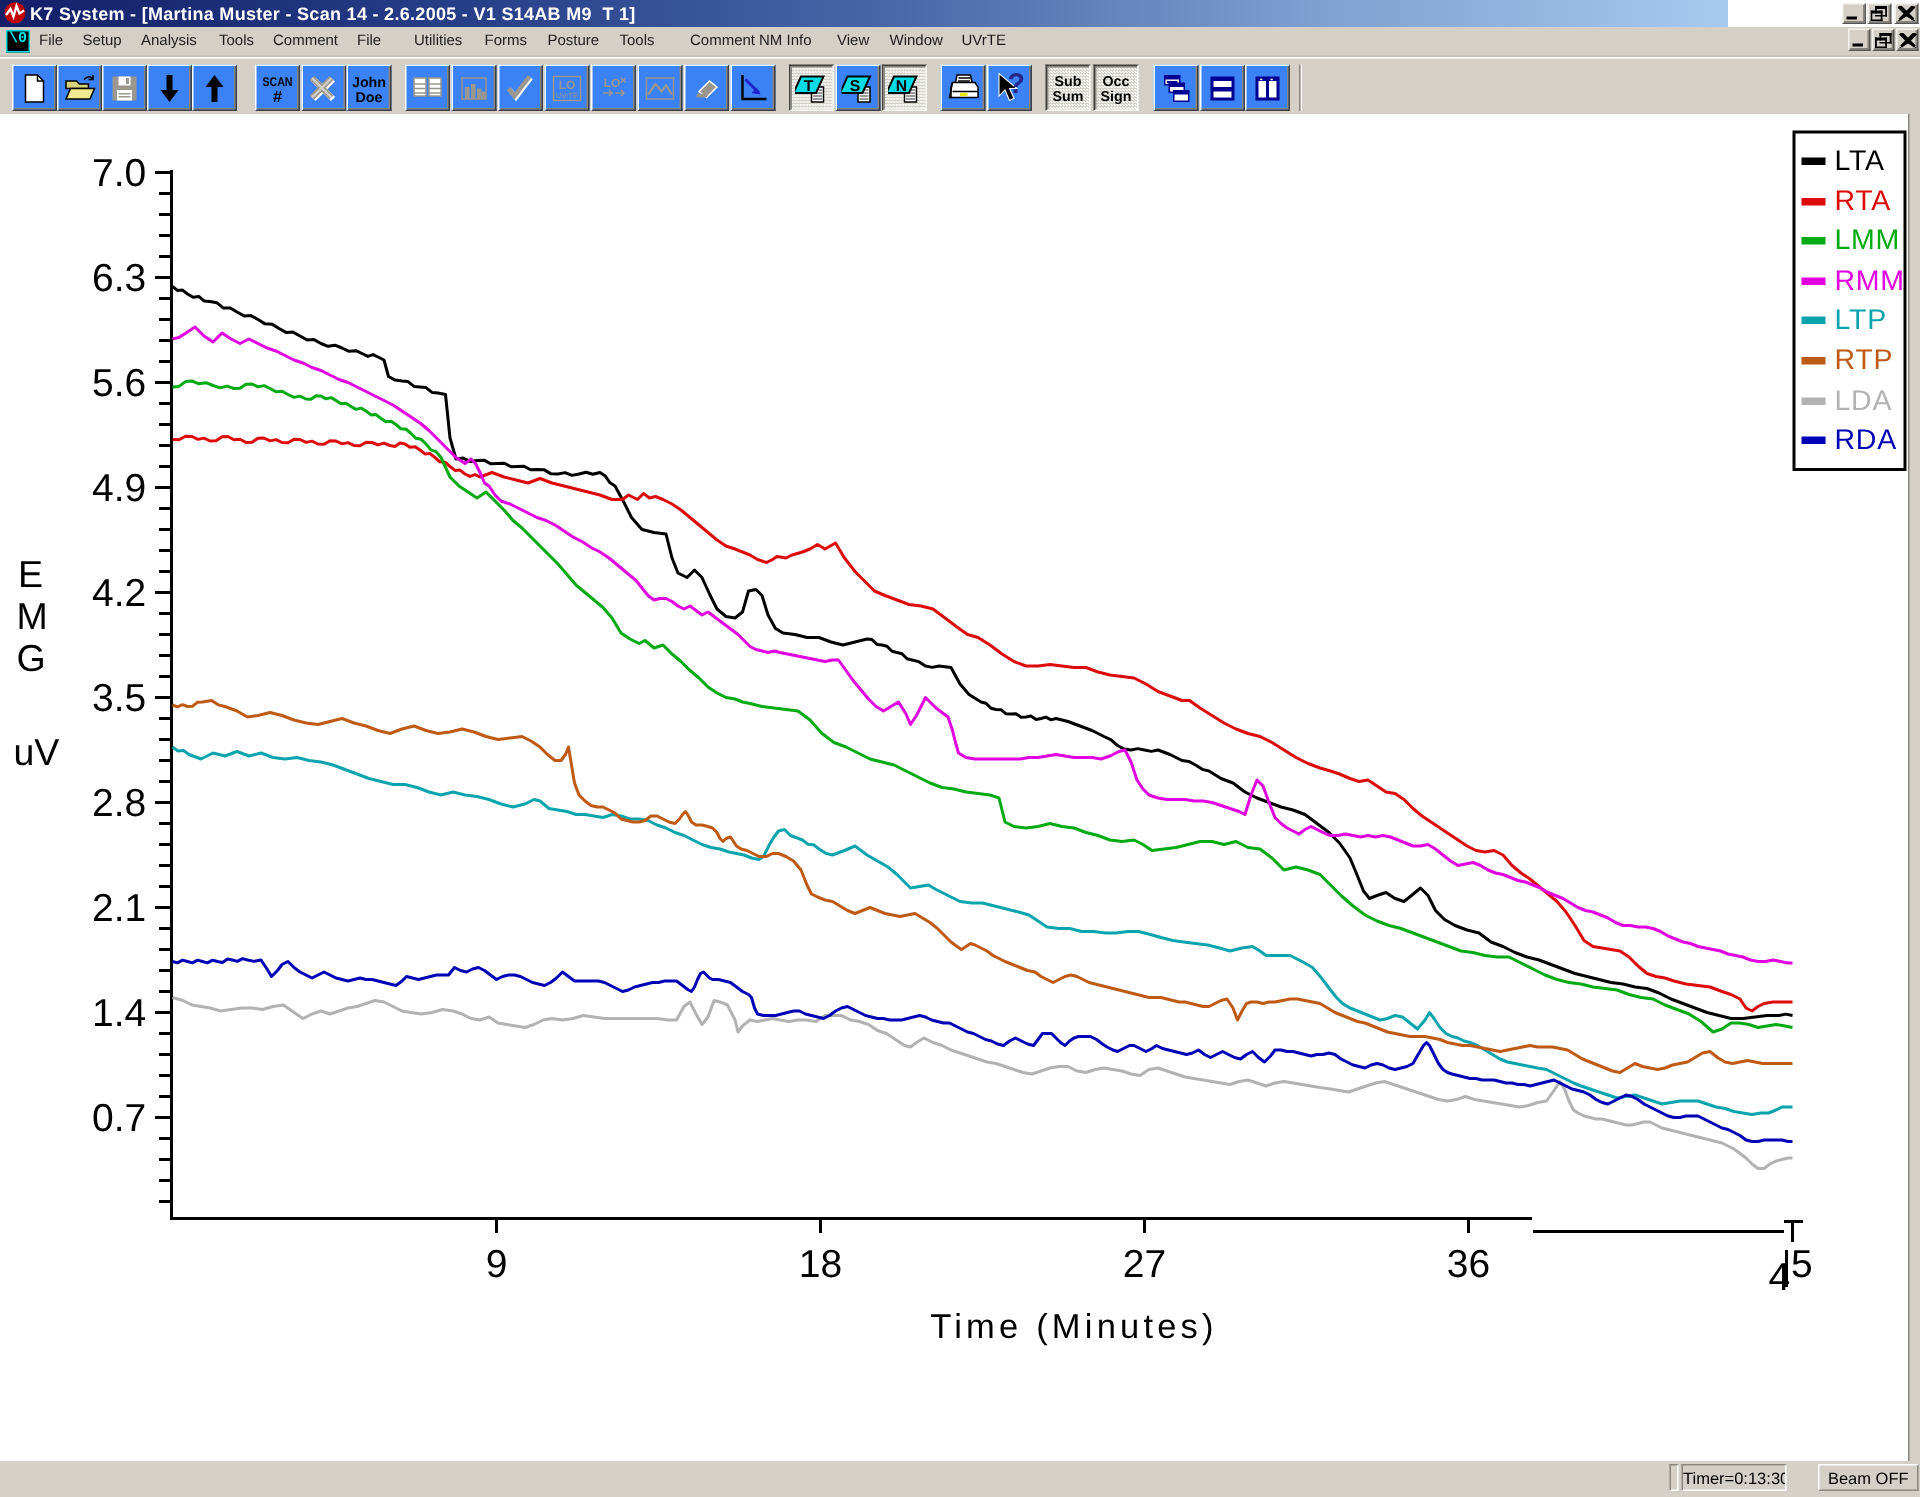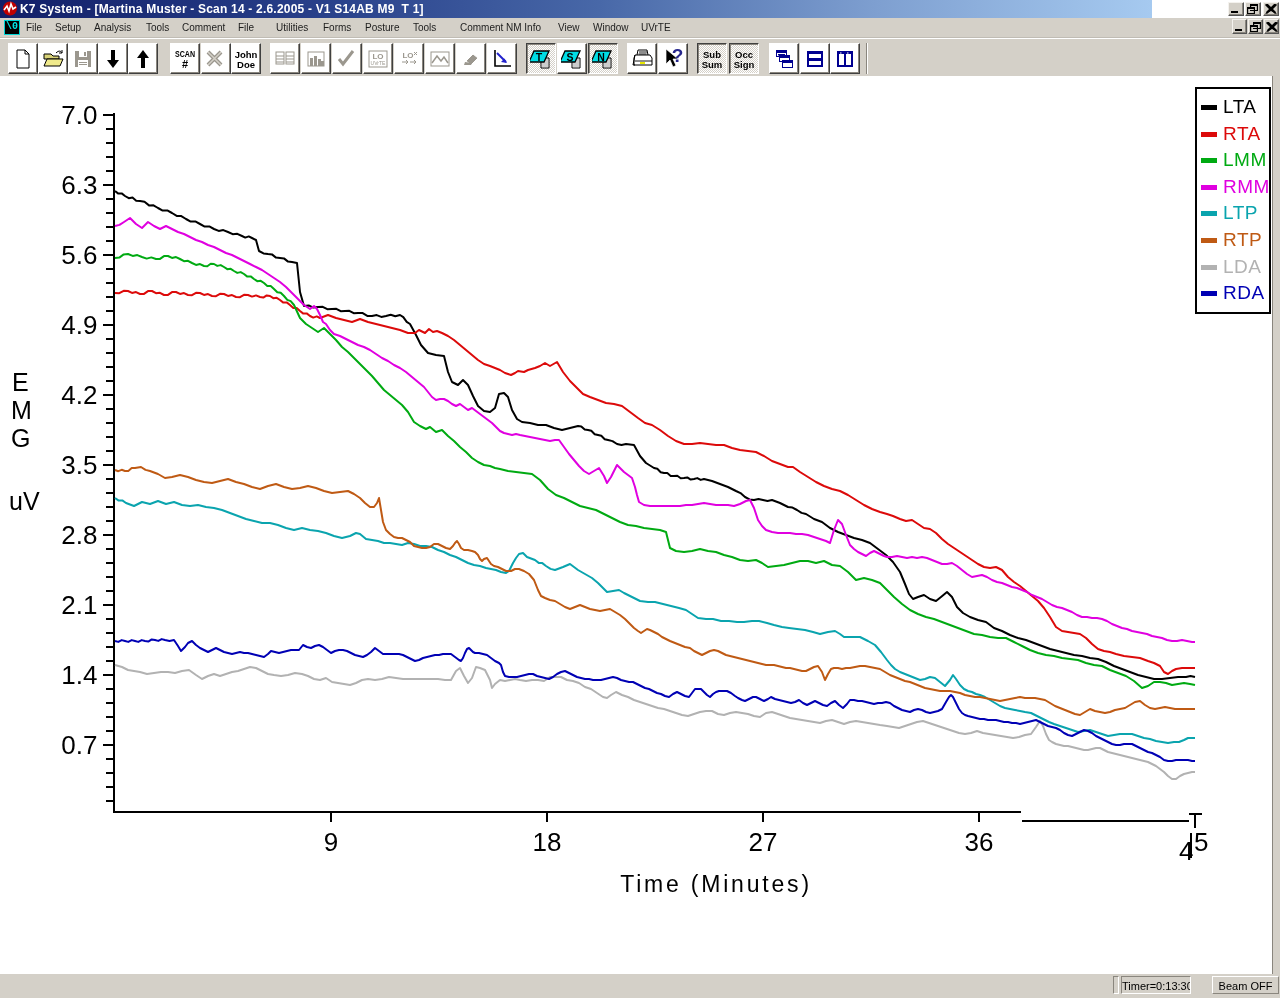--- a/index.html
+++ b/index.html
@@ -14,21 +14,21 @@
   border-bottom:1px solid #c0bcb4; }
 .menubar span { position:absolute; top:4px; font-size:10px; color:#1c1c1c; }
 .mico { position:absolute; left:4px; top:2px; width:16px; height:15px; background:#000;
   border:1.5px solid #00d4d4; color:#00e8e8; font-size:10px; font-weight:bold;
   font-family:"Liberation Mono",monospace; text-align:center; line-height:12px; }
 .wb { position:absolute; background:#d4d0c8; border:1px solid;
   border-color:#f4f2ee #555 #555 #f4f2ee; box-shadow:inset -1px -1px 0 #8a867e;
   display:flex; align-items:center; justify-content:center; }
 .toolbar { position:absolute; left:0; top:38px; width:1280px; height:38px; background:#d4d0c8;
   border-top:1px solid #fff; }
-.tbtn { position:absolute; top:4px; width:30px; height:31px; background:#ffffff;
+.tbtn { position:absolute; top:4px; width:30px; height:31px; background:#3b82f6;
   border:1px solid; border-color:#fff #404040 #404040 #fff;
   box-shadow:inset -1px -1px 0 #8a867e;
   display:flex; align-items:center; justify-content:center; }
 .tbtn.pressed { border-color:#404040 #fff #fff #404040; box-shadow:inset 1px 1px 0 #8a867e;
   background:repeating-conic-gradient(#fff 0% 25%, #d4d0c8 0% 50%) 0 0/2px 2px; }
 .tsep { position:absolute; top:4px; left:866px; width:2px; height:31px;
   border-left:1px solid #8a867e; border-right:1px solid #fff; }
 .rstrip { position:absolute; right:0; top:76px; width:8px; height:898px; background:#d4d0c8;
   border-left:1px solid #8a867e; }
 .statusbar { position:absolute; left:0; top:974px; width:1280px; height:24px; background:#d4d0c8; }

